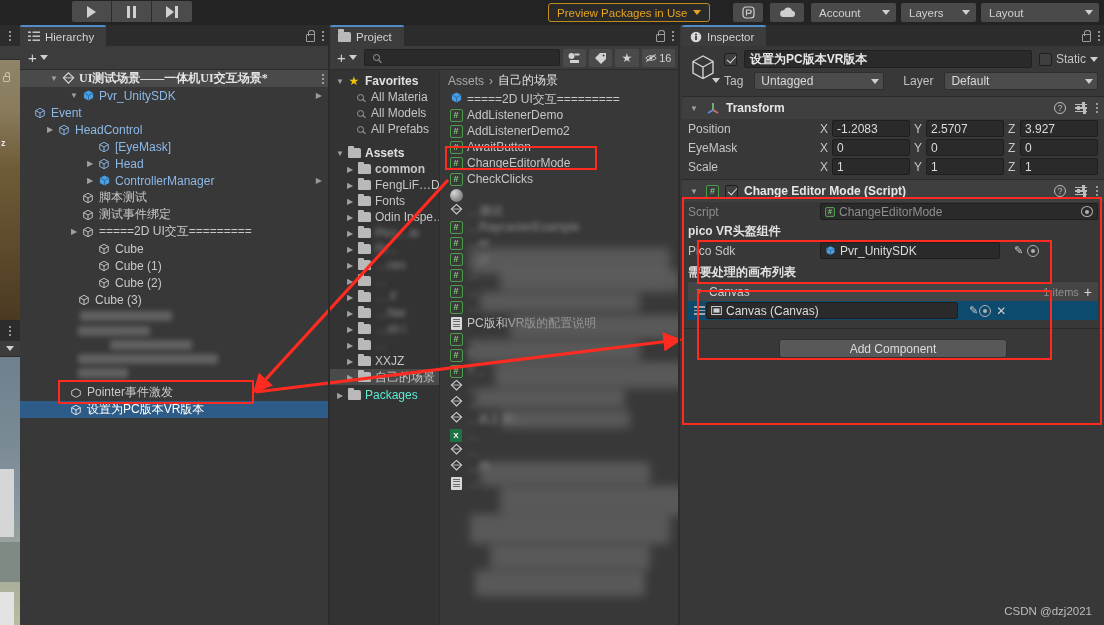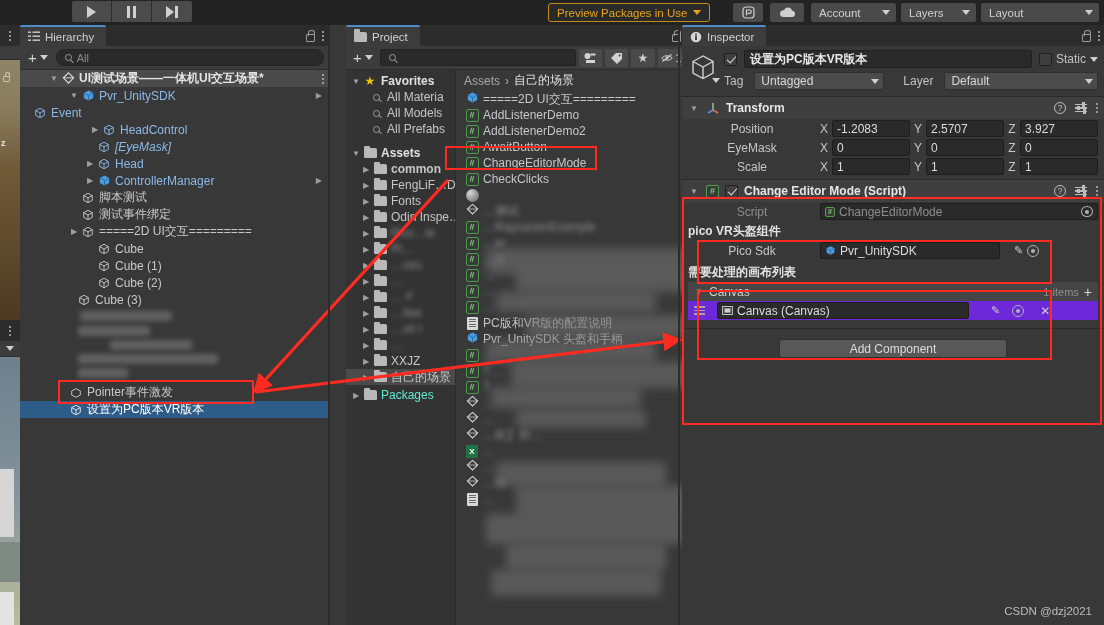--- a/index.html
+++ b/index.html
@@ -101,21 +101,21 @@
   }
   .mag::after {
     content: ""; position: absolute; right: -3px; bottom: -2px;
     width: 4px; height: 1.2px; background: #9a9a9a; transform: rotate(45deg);
   }
   .tree { position: relative; height: 575px; overflow: hidden; }
   .row {
     display: flex; align-items: center; height: 17px; font-size: 12px;
     white-space: nowrap; padding-right: 4px; cursor: pointer;
   }
-  .row.scene-row { background: #4a4a4a; color: #e4e4e4; font-weight: bold; }
+  .row.scene-row { background: #4a4a4a; color: #e4e4e4; font-weight: bold; font-family: Liberation Serif, serif; }
   .row.selected { background: #2c5c87; color: #fff; }
   .row.go { color: #c9c9c9; }
   .row.go.blue { color: #8cb8e8; }
   .arrow {
     width: 12px; text-align: center; color: #a0a0a0; font-size: 8px;
     flex: 0 0 12px;
   }
   .arrow.right::before { content: "\25B6"; }
   .arrow.down::before  { content: "\25BC"; }
   .arrow.none::before  { content: ""; }
@@ -124,21 +124,21 @@
   }
   .ico { flex: 0 0 16px; display: flex; align-items: center; justify-content: center; margin-right: 3px; }
   
   .cube-w { width: 12px; height: 12px; }
   .cube-b { width: 13px; height: 13px; }
   .scene-ico { width: 13px; height: 13px; }
 
   .blur-bar { background: #6e6e6e; border-radius: 2px; filter: blur(2.5px); opacity: .75; }
 
   
-  #project { left: 330px; top: 25px; width: 348px; height: 600px; background: #383838; margin-left: 16px; }
+  #project { left: 330px; top: 25px; width: 348px; height: 600px; background: #383838; }
   .p-toolbar {
     height: 24px; background: #3c3c3c; display: flex; align-items: center;
     padding: 0 3px; gap: 3px; border-bottom: 1px solid #2c2c2c;
   }
   .p-iconbtn {
     width: 25px; height: 18px; background: #4a4a4a; border-radius: 2px;
     display: flex; align-items: center; justify-content: center; cursor: pointer;
   }
   .p-body { display: flex; height: 576px; }
   .p-left { width: 110px; background: #333333; border-right: 1px solid #2c2c2c; overflow: hidden; position: relative; }
@@ -176,21 +176,21 @@
     color: #fff; font-size: 8px; font-weight: bold;
     display: flex; align-items: center; justify-content: center;
   }
   .scenefile-ico { width: 13px; height: 13px; }
   .sphere-ico {
     width: 13px; height: 13px; border-radius: 50%;
     background: radial-gradient(circle at 32% 30%, #d6d6d6, #8e8e8e 60%, #6a6a6a);
   }
 
   
-  #inspector { left: 682px; top: 25px; width: 422px; height: 600px; background: #383838; text-align: center; }
+  #inspector { left: 682px; top: 25px; width: 422px; height: 600px; background: #383838; }
   .insp-head { padding: 4px 6px 2px 6px; display: flex; align-items: flex-start; gap: 6px; }
   .insp-goicon { width: 30px; height: 30px; flex: 0 0 30px; position: relative; margin-top: 2px; }
   .insp-fields { flex: 1; }
   .name-row { display: flex; align-items: center; gap: 7px; }
   .chk {
     width: 13px; height: 13px; background: #3f3f3f; border: 1px solid #1f1f1f;
     border-radius: 2px; position: relative; flex: 0 0 13px; cursor: pointer;
   }
   .chk.on::after {
     content: ""; position: absolute; left: 3.5px; top: 0.5px; width: 4px; height: 8px;
@@ -254,22 +254,22 @@
   .pencil { color: #c6c6c6; font-size: 11px; cursor: pointer; }
   .section-title { font-weight: bold; color: #e2e2e2; font-size: 12px; }
 
   .list-header {
     height: 19px; background: #454545; display: flex; align-items: center;
     padding: 0 6px; gap: 5px; font-size: 12px; color: #d0d0d0;
   }
   .items-count { margin-left: auto; color: #909090; font-size: 11px; }
   .plus-sq { color: #d7d7d7; font-size: 14px; line-height: 12px; cursor: pointer; }
   .list-item-row {
-    height: 19px; background: #6d28d9; display: flex; align-items: center;
-    gap: 12px; padding: 0 6px; font-size: 12px;
+    height: 19px; background: #0c4a6e; display: flex; align-items: center;
+    gap: 1px; padding: 0 6px; font-size: 12px;
   }
   .grip { display: flex; flex-direction: column; gap: 2px; cursor: grab; }
   .grip i { display: block; width: 11px; height: 1.4px; background: #a5a5a5; }
   .add-comp-btn {
     width: 228px; height: 19px; margin: 10px auto 0; background: #585858;
     border: 1px solid #2f2f2f; border-radius: 3px; color: #dcdcdc;
     display: flex; align-items: center; justify-content: center; font-size: 12px; cursor: pointer;
   }
 
   
@@ -402,24 +402,20 @@
             <i></i>
           </span>
       </div>
     </div>
 
     <div class="h-toolbar">
       <div class="plus-dd">
         <span class="plus">+</span>
         <span class="caret"></span>
       </div>
-      <div class="search-field">
-        <span class="mag"></span>
-        <span>All</span>
-      </div>
     </div>
 
     <div class="tree">
 
       <div class="row scene-row" style="padding-left:28px">
         <span class="arrow down"></span>
         <span class="ico">
           <svg class="scene-ico" viewBox="0 0 14 14">
               <path d="M7 1 L12.5 6.3 L7 12 L1.5 6.3 Z" fill="none" stroke="#d8d8d8" stroke-width="1.3"></path>
               <path d="M2 6.3 L12 6.3" stroke="#d8d8d8" stroke-width="1"></path>
@@ -446,30 +442,30 @@
           </div>
           <div class="row go blue" style="">
             <span class="arrow none"></span>
             <span class="ico">
               <svg class="cube-w" viewBox="0 0 14 14">
                 <path d="M2 4.2 L7 1.5 L12 4.2 L12 9.8 L7 12.5 L2 9.8 Z M2 4.2 L7 7 L12 4.2 M7 7 L7 12.5" fill="none" stroke="#8cb8e8" stroke-width="1.1"></path>
               </svg>
             </span>
             <span>Event</span>
           </div>
-          <div class="row go blue" style="padding-left: 69px;">
+          <div class="row go blue" style="padding-left: 24px;">
             <span class="arrow right"></span>
             <span class="ico">
               <svg class="cube-w" viewBox="0 0 14 14">
                 <path d="M2 4.2 L7 1.5 L12 4.2 L12 9.8 L7 12.5 L2 9.8 Z M2 4.2 L7 7 L12 4.2 M7 7 L7 12.5" fill="none" stroke="#8cb8e8" stroke-width="1.1"></path>
               </svg>
             </span>
             <span>HeadControl</span>
           </div>
-          <div class="row go blue" style="padding-left: 64px; font-style: italic;">
+          <div class="row go blue" style="padding-left: 64px;">
             <span class="arrow none"></span>
             <span class="ico">
               <svg class="cube-w" viewBox="0 0 14 14">
                 <path d="M2 4.2 L7 1.5 L12 4.2 L12 9.8 L7 12.5 L2 9.8 Z M2 4.2 L7 7 L12 4.2 M7 7 L7 12.5" fill="none" stroke="#8cb8e8" stroke-width="1.1"></path>
               </svg>
             </span>
             <span>[EyeMask]</span>
           </div>
           <div class="row go blue" style="padding-left: 64px;">
             <span class="arrow right"></span>
@@ -880,29 +876,20 @@
             <div class="p-row" style="padding-left: 8px;">
               <span class="ico">
                 <span class="txt-ico">
                   <i></i>
                   <i></i>
                   <i></i>
                   <i></i>
                 </span>
               </span>
               <span>PC版和VR版的配置说明</span>
-            </div>
-            <div class="p-row" style="padding-left: 8px;">
-              <span class="ico">
-                <span><svg class="cube-b" viewBox="0 0 14 14">
-                    <path d="M2 4.2 L7 1.5 L12 4.2 L12 9.8 L7 12.5 L2 9.8 Z" fill="#4a9de0"></path>
-                    <path d="M2 4.2 L7 7 L12 4.2 M7 7 L7 12.5" fill="none" stroke="#2a6a9e" stroke-width="1"></path>
-                  </svg></span>
-              </span>
-              <span>Pvr_UnitySDK 头盔和手柄</span>
             </div>
             <div class="p-row" style="padding-left: 8px;">
               <span class="ico">
                 <span class="cs-ico">#</span>
               </span>
               <span style="filter: blur(2.8px); color: rgb(142, 142, 142);">…</span>
             </div>
             <div class="p-row" style="padding-left: 8px;">
               <span class="ico">
                 <span class="cs-ico">#</span>

